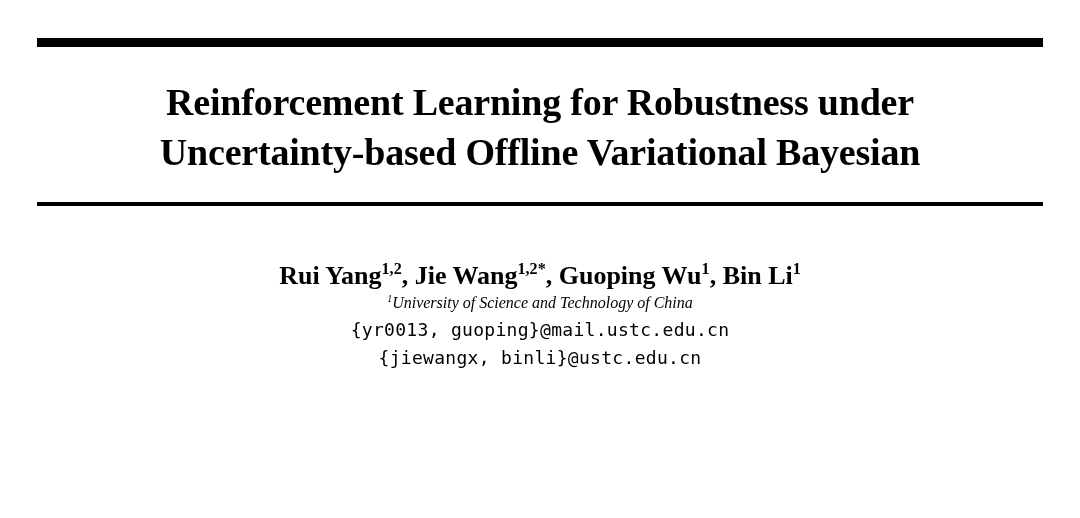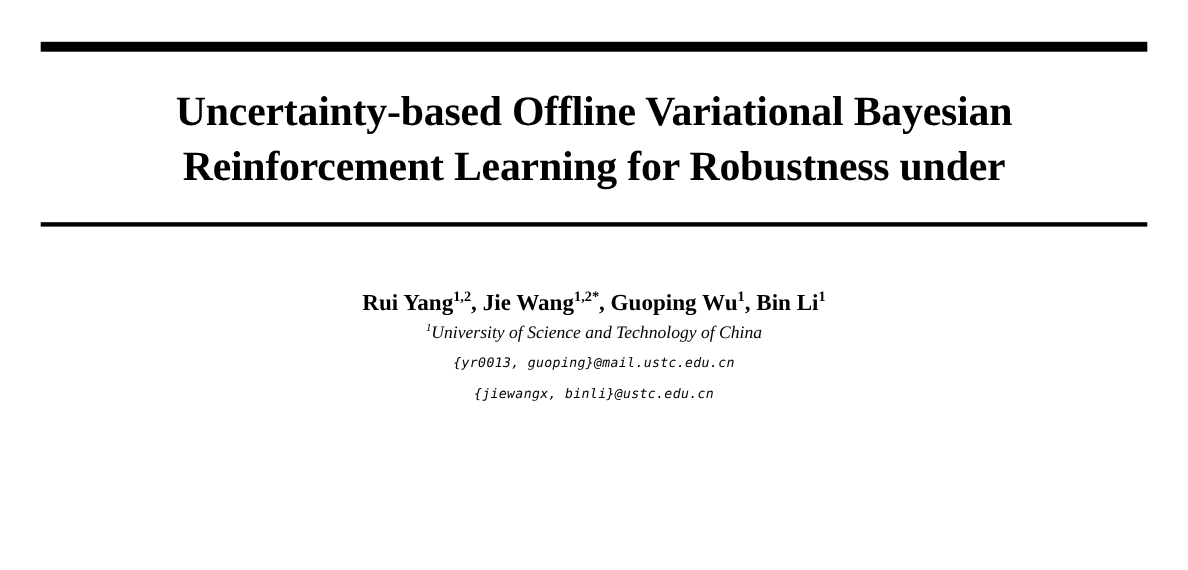--- a/index.html
+++ b/index.html
@@ -46,57 +46,56 @@
   .title .line {
     display: block;
     white-space: nowrap;
   }
   .authors-block {
     margin-top: 56px;
     text-align: center;
   }
   .authors {
     font-weight: bold;
-    font-size: 21px;
+    font-size: 26px;
     line-height: 27px;
   }
   .affil {
     font-size: 16px;
     line-height: 27px;
     font-weight: normal;
     font-style: italic;
   }
   .email {
     font-family: "DejaVu Sans Mono", monospace;
-    font-size: 12px;
+    font-size: 18px;
     line-height: 28px;
     letter-spacing: 0.3px;
-    font-style: italic;
   }
   sup {
     font-size: 0.62em;
     vertical-align: super;
     line-height: 0;
   }
   .pre-sup {
     font-size: 0.62em;
     vertical-align: super;
     line-height: 0;
   }
 </style>
 </head>
 <body>
 
 <div class="page">
 
   <div class="rule rule-top"></div>
 
   <div class="title">
+    <span class="line">Reinforcement Learning for Robustness under</span>
     <span class="line">Uncertainty-based Offline Variational Bayesian</span>
-    <span class="line">Reinforcement Learning for Robustness under</span>
   </div>
 
   <div class="rule rule-bottom"></div>
 
   <div class="authors-block">
 
     <div class="authors">
       <span>Rui Yang</span><sup>1,2</sup><span>, </span><span>Jie Wang</span><sup>1,2*</sup><span>, </span><span>Guoping Wu</span><sup>1</sup><span>, </span><span>Bin Li</span><sup>1</sup>
     </div>
 

